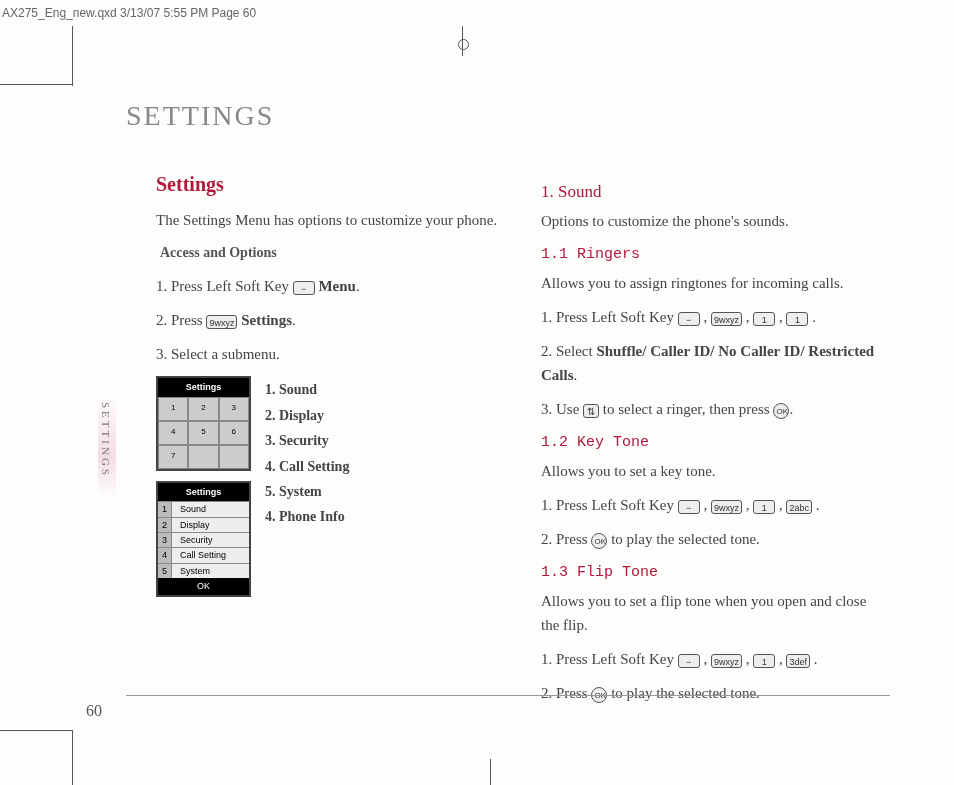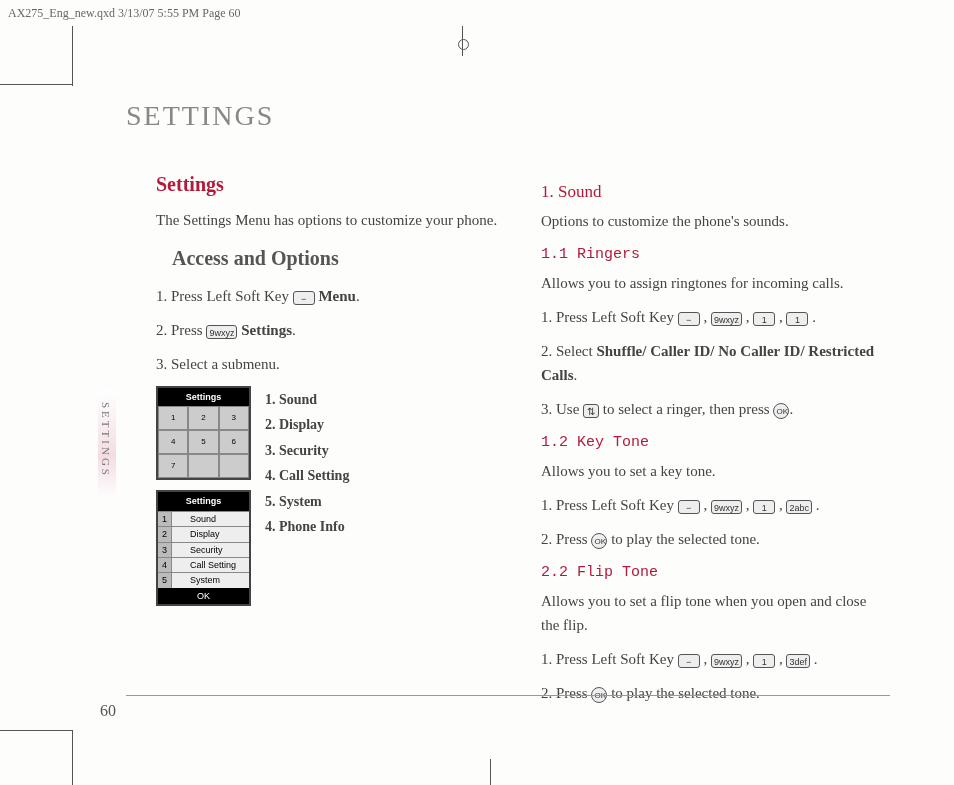--- a/index.html
+++ b/index.html
@@ -8,22 +8,22 @@
     height: 785px;
     background: #fdfdfc;
     font-family: Georgia, 'Times New Roman', serif;
     color: #3a3a3a;
     position: relative;
     overflow: hidden;
   }
   .header-line {
     position: absolute;
     top: 6px;
-    left: 8px;
-    font-family: Liberation Serif, serif;
+    left: 2px;
+    font-family: Liberation Sans, sans-serif;
     font-size: 12px;
     color: #666;
   }
   
   .crop-top { position:absolute; top:26px; left:448px; width:30px; height:30px; }
   .crop-top::before { content:""; position:absolute; left:14px; top:0; width:1px; height:30px; background:#555; }
   .crop-top::after { content:""; position:absolute; left:10px; top:13px; width:9px; height:9px; border:1px solid #555; border-radius:50%; }
   .crop-left-h { position:absolute; left:0; top:84px; width:72px; height:1px; background:#555; }
   .crop-left-v { position:absolute; left:72px; top:26px; width:1px; height:60px; background:#555; }
   .crop-bot-h { position:absolute; left:0; top:730px; width:72px; height:1px; background:#555; }
@@ -45,21 +45,21 @@
     left: 156px;
     right: 60px;
     display: flex;
     gap: 40px;
   }
   .col { width: 345px; font-size: 15px; line-height: 1.6; color:#444; }
   .col h2.accent { color:#b11a3a; font-size:20px; font-weight:600; margin-bottom:8px; font-family: Georgia, serif;}
   .col h3.accent { color:#b11a3a; font-size:17px; font-weight:500; margin:10px 0 4px; }
   .col h4.accent { color:#b11a3a; font-size:15px; font-weight:400; margin:10px 0 4px;font-family:Liberation Mono, monospace; }
   .col p { margin-bottom:10px; }
-  .sub-bold { font-weight:bold; color:#555; margin:8px 16px; font-size:20px; }
+  .sub-bold { font-weight:bold; color:#555; margin:8px 4px; font-size:14px; }
   .step { margin-bottom:8px; padding-left:0; }
   .bold { font-weight:bold;text-align:center; }
   .keyicon {
     display:inline-block;
     min-width:22px; height:14px;
     border:1px solid #555; border-radius:3px;
     background:#eee;
     font-size:9px; line-height:14px; text-align:center;
     vertical-align:middle; padding:0 2px;
     font-family: Arial, sans-serif;
@@ -72,40 +72,40 @@
   .screen {
     width:95px; border:2px solid #444; background:#ddd;
     font-family: Arial, sans-serif; font-size:9px; color:#000;
   }
   .screen .titlebar { background:#000; color:#fff; text-align:center; padding:2px 0; font-weight:bold;}
   .screen .soft { background:#000; color:#fff; text-align:center; padding:1px 0; font-size:9px;}
   .screen.grid .gbody { display:flex; flex-wrap:wrap; }
   .screen.grid .cell { width:33.33%; height:24px; border:1px solid #888; background:#ccc; font-size:8px; display:flex; align-items:center; justify-content:center;}
   .screen.list .row { display:flex; border-top:1px solid #888; background:#eee;}
   .screen.list .row span.idx { width:14px; background:#bbb; text-align:center; border-right:1px solid #888;}
-  .screen.list .row span.txt { flex:1; padding-left:18px; text-align:left;}
+  .screen.list .row span.txt { flex:1; padding-left:8px; text-align:left;}
   .submenu-list { flex:1; }
   .submenu-list p { margin:3px 0; font-weight:bold; font-size:14px;}
   .sidetab {
     position:absolute;
     left:98px; top:390px;
     background:linear-gradient(#fff,#f3dde3 60%,#fff);
     width:18px; height:110px;
     border-radius:4px;
   }
   .sidetab-text {
     position:absolute;
     left:100px; top:402px;
     writing-mode: vertical-rl;
     font-size:11px; letter-spacing:3px;
     color:#777;
   }
   .pagenum {
     position:absolute;
-    left:100px; top:702px;
+    left:86px; top:702px;
     font-size:16px; color:#555;
     font-family: Georgia, serif;
   }
   .rule {
     position:absolute;
     left:126px; top:695px;
     width:764px; height:1px;
     background:#999;
   }
 </style>
@@ -228,21 +228,21 @@
       <span class="keyicon">9wxyz</span><span> , </span>
       <span class="keyicon">1</span><span> , </span>
       <span class="keyicon">2abc</span><span> .</span>
     </p>
     <p class="step">
       <span>2. Press </span>
       <span class="keyicon round">OK</span>
       <span> to play the selected tone.</span>
     </p>
 
-    <h4 class="accent">2.2 Flip Tone</h4>
+    <h4 class="accent">1.3 Flip Tone</h4>
     <p>Allows you to set a flip tone when you open and close the flip.</p>
     <p class="step">
       <span>1. Press Left Soft Key </span>
       <span class="keyicon">−</span><span> , </span>
       <span class="keyicon">9wxyz</span><span> , </span>
       <span class="keyicon">1</span><span> , </span>
       <span class="keyicon">3def</span><span> .</span>
     </p>
     <p class="step">
       <span>2. Press </span>

